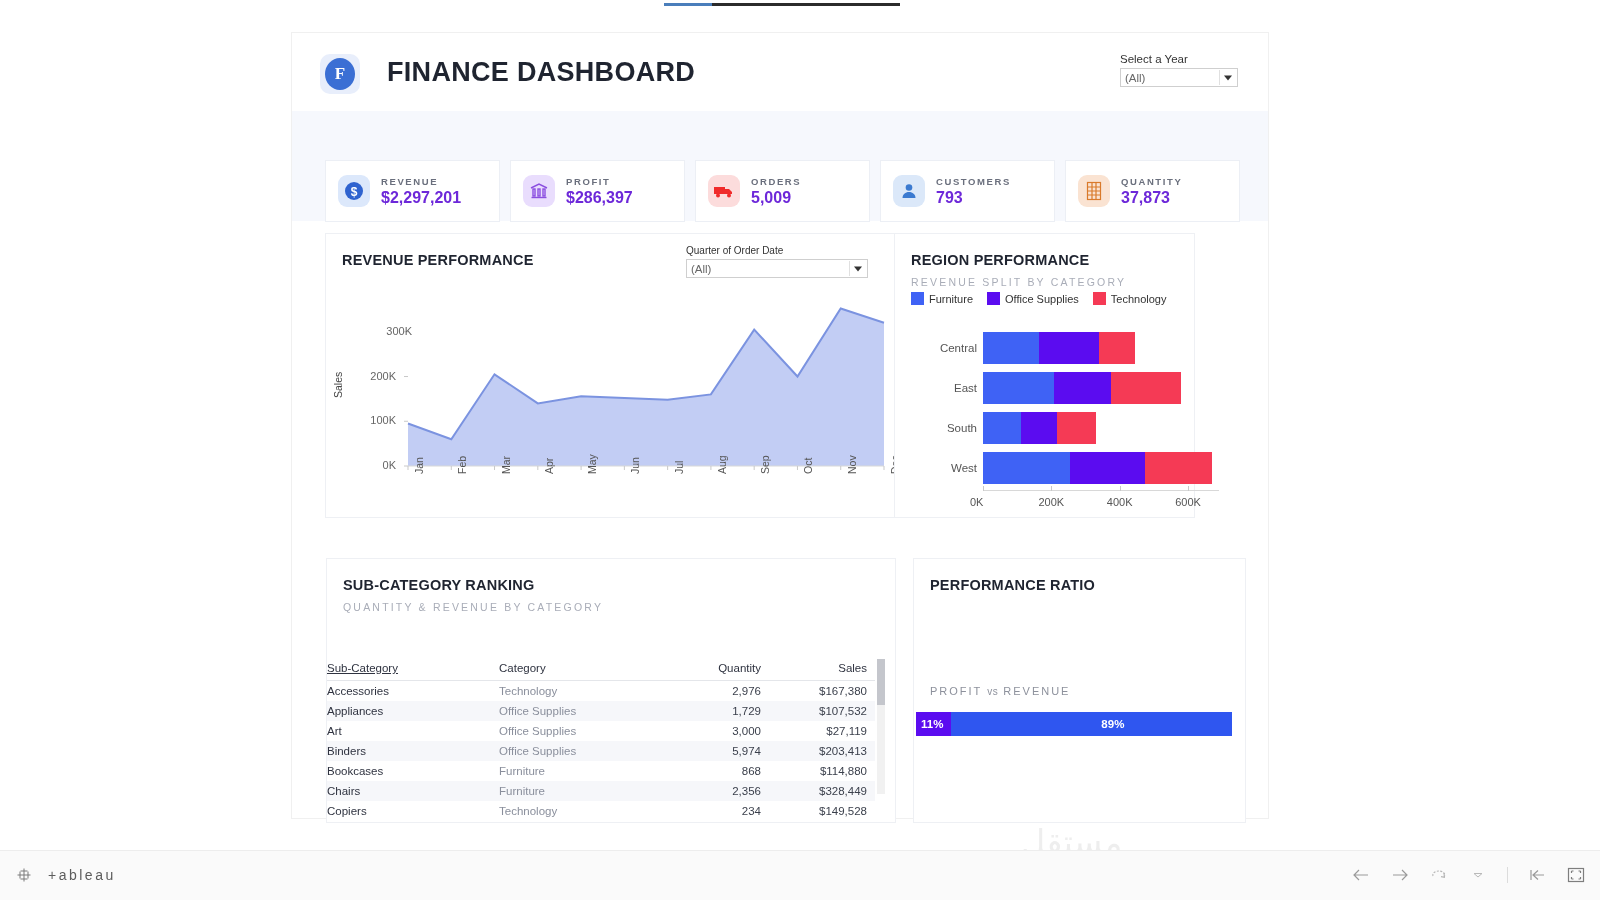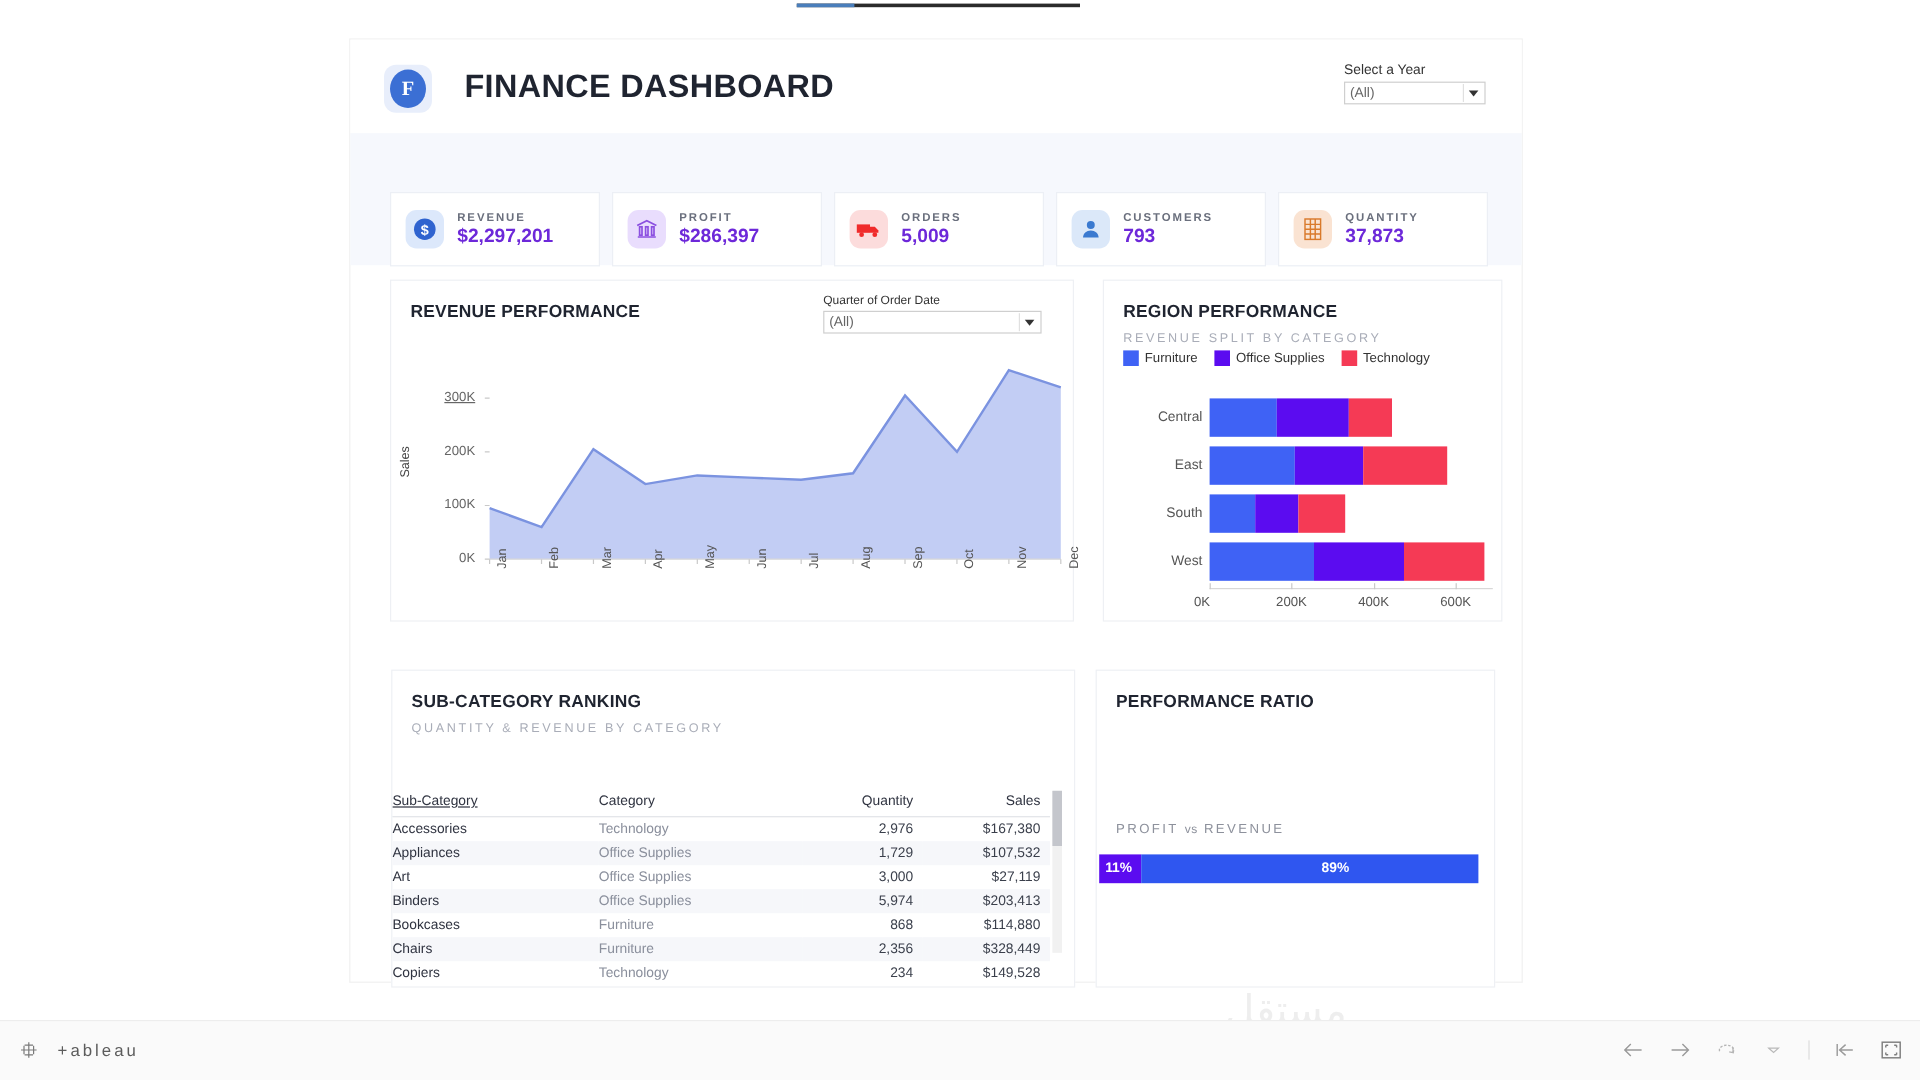--- a/index.html
+++ b/index.html
@@ -71,21 +71,21 @@
   .kpi-text { display: flex; flex-direction: column; gap: 2px; }
   .kpi-label { font-size: 9.5px; letter-spacing: 1.6px; color: #6a6f7d; font-weight: 600; }
   .kpi-value { font-size: 16px; font-weight: bold; color: #6d28d9; }
 
   
   .panel { position: absolute; background: #ffffff; border: 1px solid #eef0f4; }
   .panel-title { font-size: 14.5px; font-weight: bold; color: #1f2430; letter-spacing: 0.2px; }
   .panel-sub { font-size: 10.5px; letter-spacing: 2.2px; color: #a9adb8; margin-top: 4px; }
 
   .p-revenue { left: 33px; top: 200px; width: 570px; height: 285px; }
-  .p-region  { left: 627px; top: 200px; width: 333px; height: 285px; }
+  .p-region  { left: 602px; top: 200px; width: 301px; height: 285px; }
   .p-subcat  { left: 34px; top: 525px; width: 570px; height: 265px; }
   .p-ratio   { left: 621px; top: 525px; width: 333px; height: 265px; }
 
   .p-revenue .panel-title, .p-subcat .panel-title,
   .p-region .panel-title, .p-ratio .panel-title { position: absolute; left: 16px; top: 18px; }
   .p-subcat .panel-sub, .p-region .panel-sub { position: absolute; left: 16px; top: 38px; }
 
   .qtr-filter { position: absolute; left: 360px; top: 11px; width: 182px; }
   .qtr-filter .filter-label { font-size: 10px; color: #333333; margin-bottom: 3px; }
   .qtr-filter .filter-select { width: 182px; }
@@ -274,21 +274,21 @@
           <span class="sep"></span>
           <span class="caret"></span>
         </div>
       </div>
       <div class="chart-area">
         <div class="y-axis-title">Sales</div>
         <div id="area-ylabels">
             <div class="y-tick" style="left: 28px; top: 177px;">0K</div>
             <div class="y-tick" style="left: 28px; top: 132.263px;">100K</div>
             <div class="y-tick" style="left: 28px; top: 87.5263px;">200K</div>
-            <div class="y-tick" style="left: 28px; top: 42.7895px; text-decoration: underline;">300K</div>
+            <div class="y-tick" style="left: 44px; top: 42.7895px;">300K</div>
           </div>
         <svg id="area-svg" width="570" height="237">
             <path d="M 82 141.5 L 125.3 157.2 L 168.5 92.3 L 211.8 121.4 L 255.1 114.2 L 298.4 116.0 L 341.6 117.8 L 384.9 112.4 L 428.2 47.6 L 471.5 94.5 L 514.7 26.5 L 558.0 40.8 L 558 184 L 82 184 Z" fill="#c2cdf4"></path>
             <path d="M 82 141.5 L 125.3 157.2 L 168.5 92.3 L 211.8 121.4 L 255.1 114.2 L 298.4 116.0 L 341.6 117.8 L 384.9 112.4 L 428.2 47.6 L 471.5 94.5 L 514.7 26.5 L 558.0 40.8" fill="none" stroke="#7b93e0" stroke-width="2"></path>
             <path d="M 82 184 H 558" stroke="#d8d8d8" stroke-width="1"></path>
             <path d="M 78 184 H 82" stroke="#c9c9c9"></path>
             <path d="M 78 139.26315789473685 H 82" stroke="#c9c9c9"></path>
             <path d="M 78 94.52631578947368 H 82" stroke="#c9c9c9"></path>
             <path d="M 78 49.78947368421052 H 82" stroke="#c9c9c9"></path>
             <path d="M 82 184 V 188" stroke="#c9c9c9"></path>

